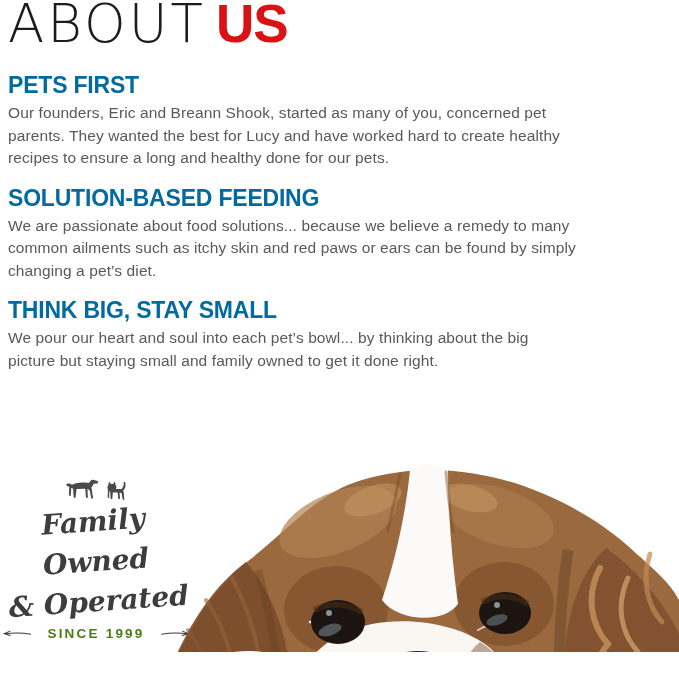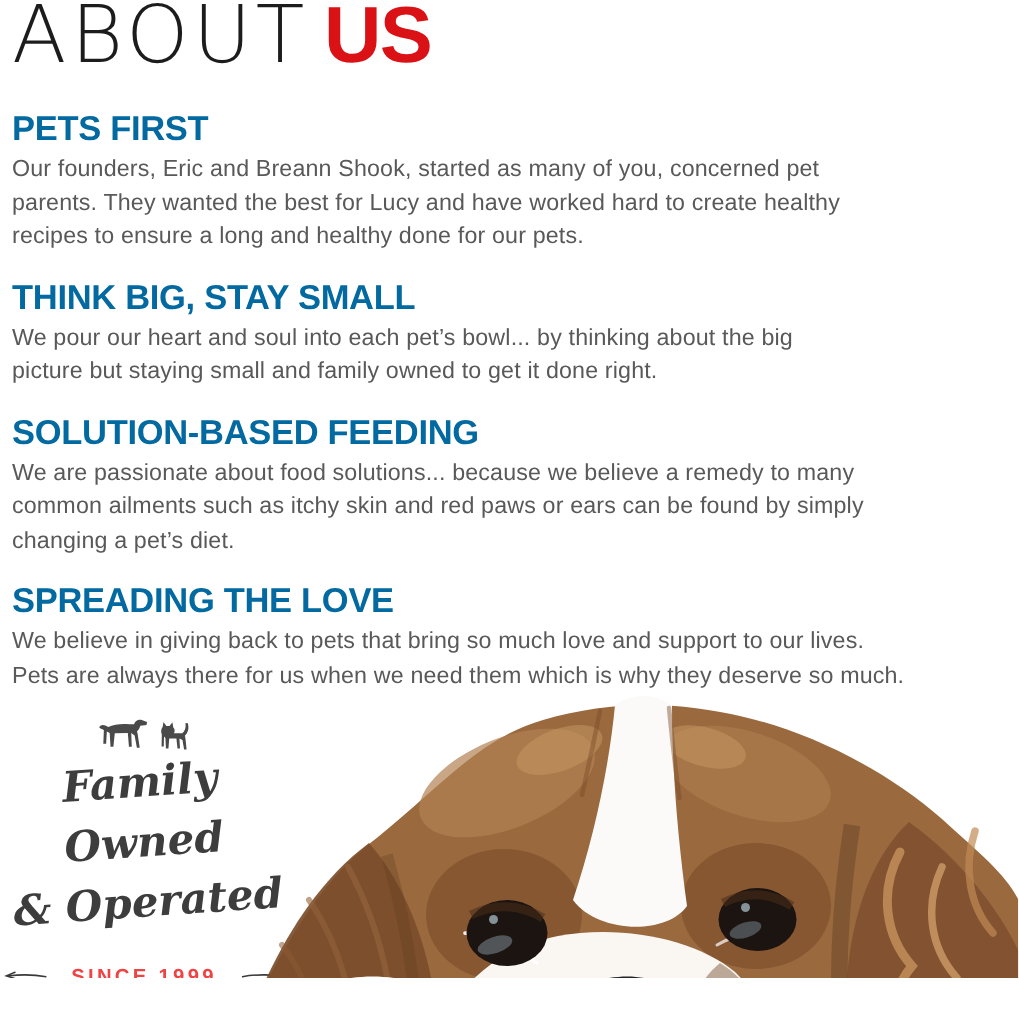--- a/index.html
+++ b/index.html
@@ -31,55 +31,50 @@
   }
   
   .badge{position:absolute;left:2px;top:474px;width:188px;text-align:center;color:#3c3c3c;}
   .badge-icons{display:flex;justify-content:center;align-items:flex-end;gap:6px;height:27px;}
   .badge-script{
     margin-top:1px;transform:rotate(-4deg);
     font-family:"DejaVu Serif",serif;font-style:italic;font-weight:700;
     font-size:28px;line-height:40px;color:#3d3d3d;
   }
   .badge-since{
-    margin-top:21px;display:flex;align-items:center;justify-content:center;gap:16px;
-    font-size:13.5px;font-weight:700;letter-spacing:2.2px;color:#ef4444;white-space:nowrap;
+    margin-top:4px;display:flex;align-items:center;justify-content:center;gap:16px;
+    font-size:13.5px;font-weight:700;letter-spacing:2.2px;color:#4d7c0f;white-space:nowrap;
   }
   
   .puppy{position:absolute;left:148px;top:458px;width:531px;height:226px;}
 </style>
 </head>
 <body>
 
 <div class="canvas">
 
   <h1 class="title"><span class="t-about">ABOUT</span><span class="t-us">US</span></h1>
 
   <div class="sections">
     <section>
       <h2>PETS FIRST</h2>
       <p>Our founders, Eric and Breann Shook, started as many of you, concerned pet
 parents. They wanted the best for Lucy and have worked hard to create healthy
 recipes to ensure a long and healthy done for our pets.</p>
     </section>
     <section>
-      <h2>THINK BIG, STAY SMALL</h2>
-      <p>We pour our heart and soul into each pet’s bowl... by thinking about the big
-picture but staying small and family owned to get it done right.</p>
-    </section>
-    <section>
       <h2>SOLUTION-BASED FEEDING</h2>
       <p>We are passionate about food solutions... because we believe a remedy to many
 common ailments such as itchy skin and red paws or ears can be found by simply
 changing a pet’s diet.</p>
     </section>
     <section>
-      <h2>SPREADING THE LOVE</h2>
-      <p>We believe in giving back to pets that bring so much love and support to our lives.
-Pets are always there for us when we need them which is why they deserve so much.</p>
+      <h2>THINK BIG, STAY SMALL</h2>
+      <p>We pour our heart and soul into each pet’s bowl... by thinking about the big
+picture but staying small and family owned to get it done right.</p>
     </section>
   </div>
 
   <div class="badge">
     <div class="badge-icons">
       <svg width="34" height="25" viewBox="0 0 36 26">
         <path fill="#4a4a4a" d="M1.2 9.2 C2.6 6.8 5 7.4 7.6 9 C11.5 7 17.5 6.4 22.5 7 L25.8 7 C26.6 4.6 28.6 3.4 30.8 3.9 L35 5.4 L34.6 7.6 L30.2 8.1 C29.7 9.9 29 11 27.9 12 L28.4 14.2 L29.8 23.5 L27.8 23.5 L26.2 15 L23.8 13.2 L24.2 22.8 L22.2 22.8 L21.4 13.2 L12.2 13.4 L11.2 22.8 L9.2 22.8 L8.6 13.2 L6.6 12.2 L6.1 20.8 L4.1 20.8 L4.5 11 C2.9 10.6 1.7 10 1.2 9.2 Z"></path>
       </svg>
       <svg width="23" height="22" viewBox="0 0 24 24">
         <path fill="#4a4a4a" d="M3.2 6.2 L3.8 2.6 L5.9 5.4 L8.2 5.4 L10.3 2.8 L10.9 6.4 C12.1 7.8 12.3 9.4 11.4 10.8 L17.5 10.8 C19.3 9.2 20.3 6.6 19.8 3.4 L21.4 3.2 C22.6 6.8 21.8 10.2 19.4 12.4 L19.9 15.4 L20.6 22.5 L18.8 22.5 L17.6 15.6 L15.4 14.6 L15.8 21.8 L14 21.8 L13.2 14.6 L8 14.6 L7.4 21.8 L5.6 21.8 L5.2 14.2 L4.2 13 L4 20.4 L2.4 20.4 L2.6 11.6 C1.8 9.6 2 7.6 3.2 6.2 Z"></path>

